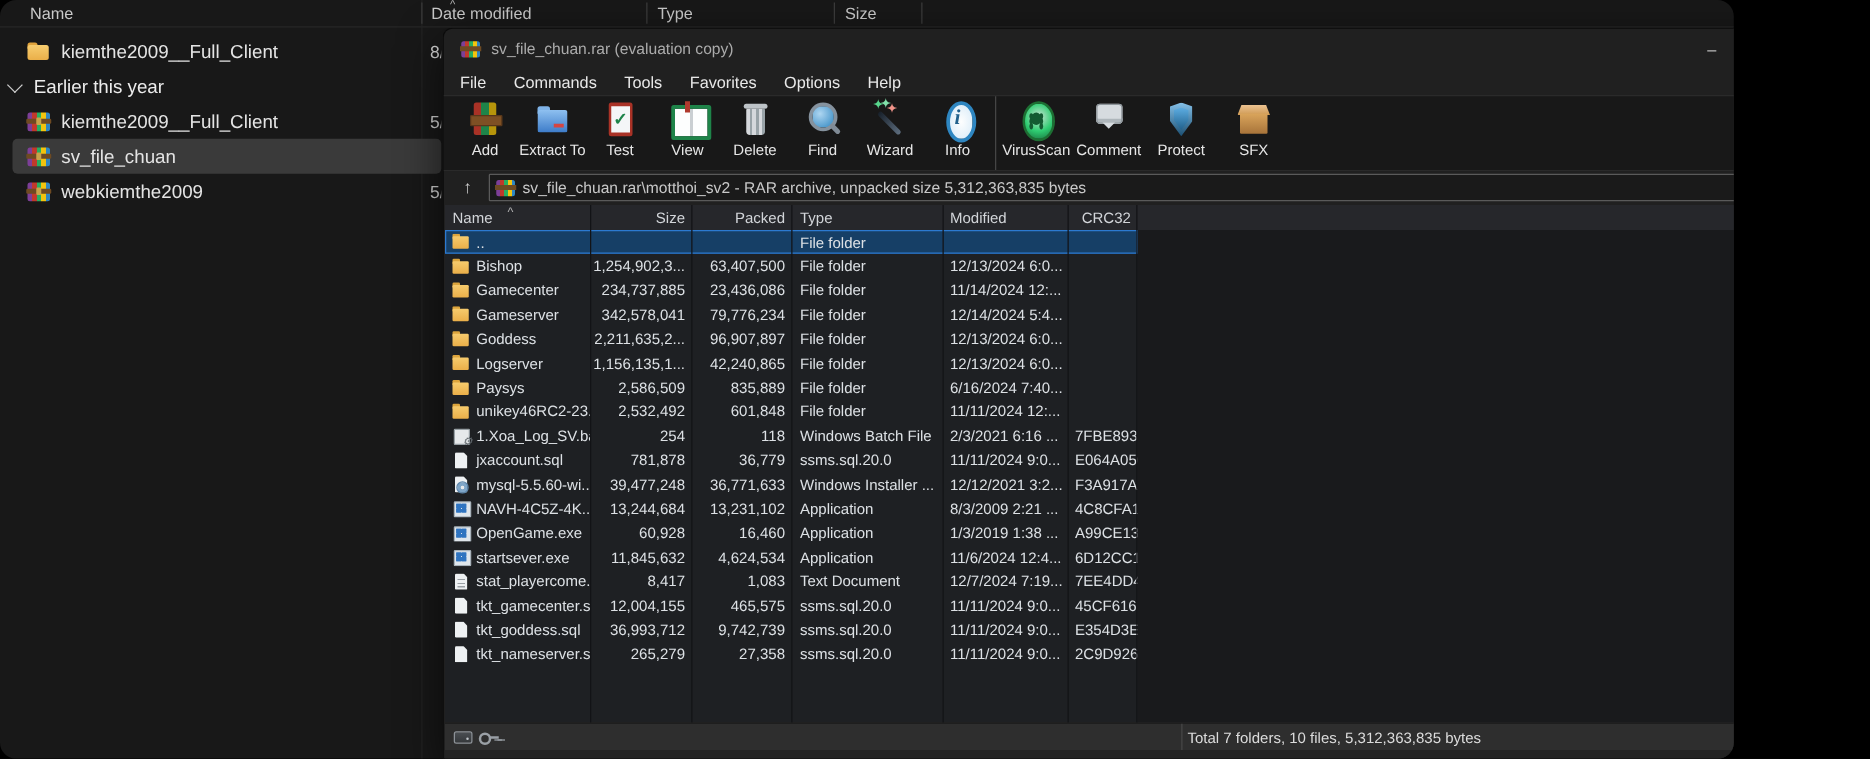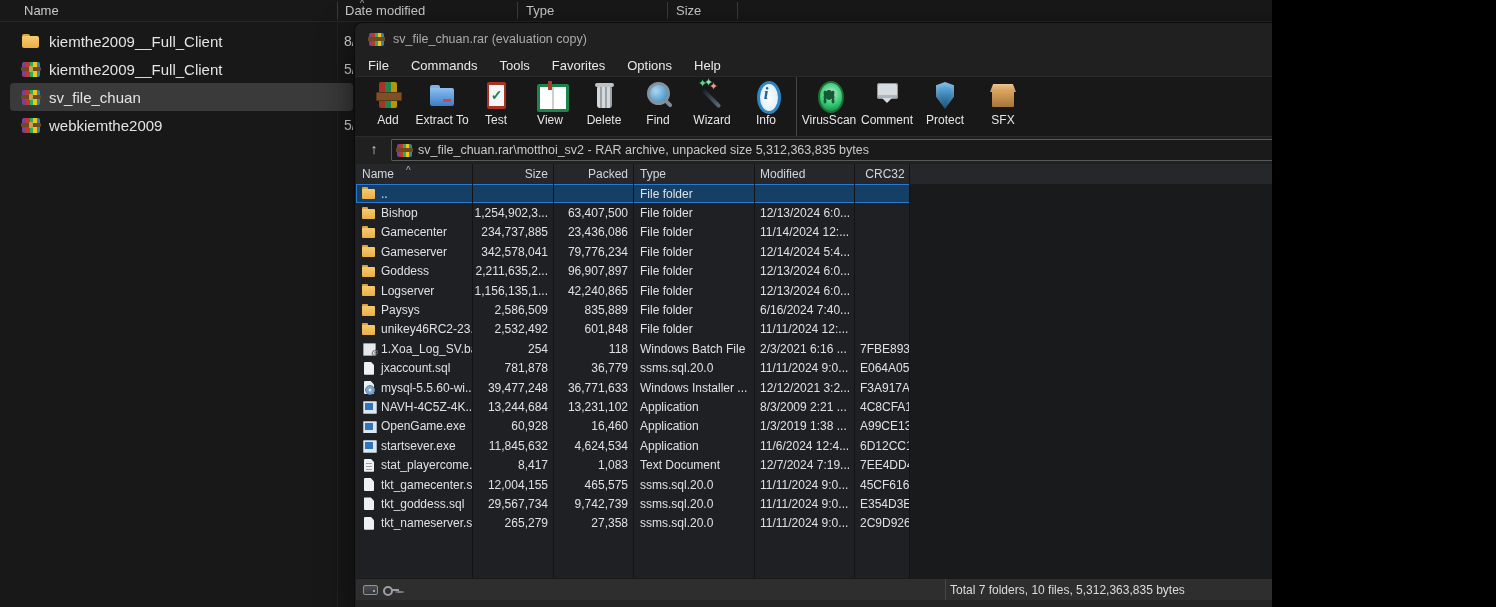--- a/index.html
+++ b/index.html
@@ -1,18 +1,18 @@
 <!DOCTYPE html>
 <html><head>
 <meta charset="utf-8">
 <style>
   * { margin:0; padding:0; box-sizing:border-box; }
   html,body { background:#000; }
   body { font-family:"Liberation Sans", sans-serif; }
-  .screen { position:relative; width:1272px; height:607px; background:#181818; overflow:hidden; }
+  .screen { position:relative; width:1387px; height:607px; background:#181818; overflow:hidden;border-radius:13px; }
 
   
   .explorer { position:absolute; inset:0; color:#e4e4e4; }
   .ex-header { position:absolute; top:0; left:0; width:100%; height:22px; border-bottom:1px solid #262626; }
   .ex-header .hlbl { position:absolute; top:3px; font-size:13px; color:#c9c9c9; white-space:nowrap; }
   .ex-sep { position:absolute; top:2px; width:1px; height:17px; background:#3b3b3b; }
   .ex-vline { position:absolute; top:0; left:337px; width:1px; height:607px; background:#222; }
   .ex-sort { position:absolute; top:-2px; font-size:9px; color:#b5b5b5; }
 
   .ex-list { position:absolute; top:27px; left:0; width:353px; }
@@ -177,20 +177,26 @@
     <div class="ex-list">
 
 
         <div class="ex-item file">
 
           <i class="big-ic folder"></i>
           <span class="lbl">kiemthe2009__Full_Client</span>
           <span class="date-frag">8/</span>
         </div>
 
+        <div class="ex-item group">
+          <span class="chev"></span>
+
+          <span class="lbl">Earlier this year</span>
+          <span class="date-frag"></span>
+        </div>
 
         <div class="ex-item file">
 
           <i class="big-ic rar"></i>
           <span class="lbl">kiemthe2009__Full_Client</span>
           <span class="date-frag">5/</span>
         </div>
 
         <div class="ex-item file selected">
 
@@ -520,21 +526,21 @@
             <span class="cell c-type">ssms.sql.20.0</span>
             <span class="cell c-mod">11/11/2024 9:0...</span>
             <span class="cell c-crc">45CF616D</span>
           </div>
 
           <div class="frow">
             <span class="cell c-name">
               <i class="fi sql"></i>
               <span>tkt_goddess.sql</span>
             </span>
-            <span class="cell c-size">29,567,734</span>
+            <span class="cell c-size">36,993,712</span>
             <span class="cell c-packed">9,742,739</span>
             <span class="cell c-type">ssms.sql.20.0</span>
             <span class="cell c-mod">11/11/2024 9:0...</span>
             <span class="cell c-crc">E354D3E3</span>
           </div>
 
           <div class="frow">
             <span class="cell c-name">
               <i class="fi sql"></i>
               <span>tkt_nameserver.s...</span>

